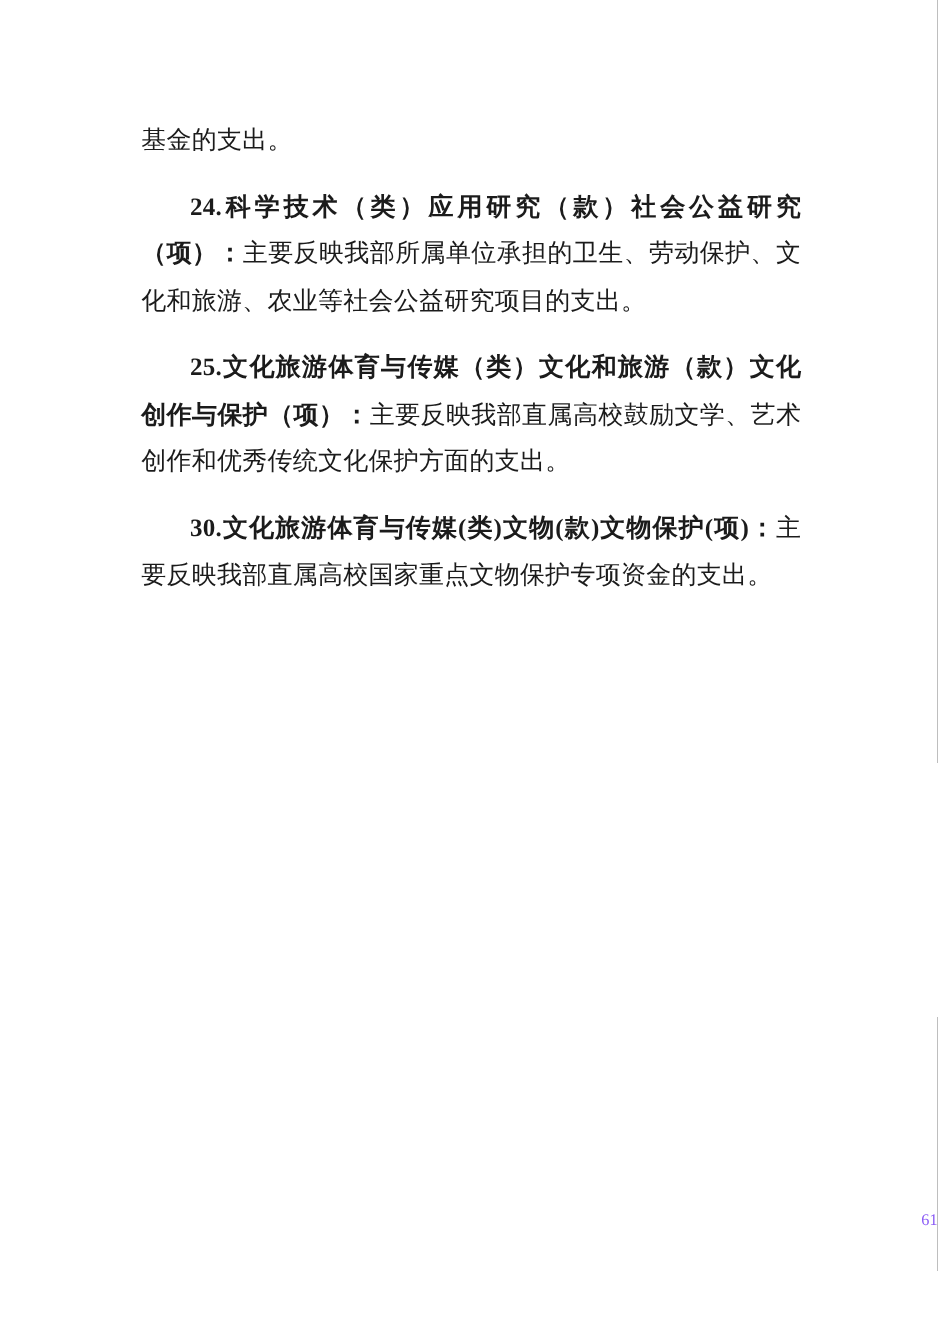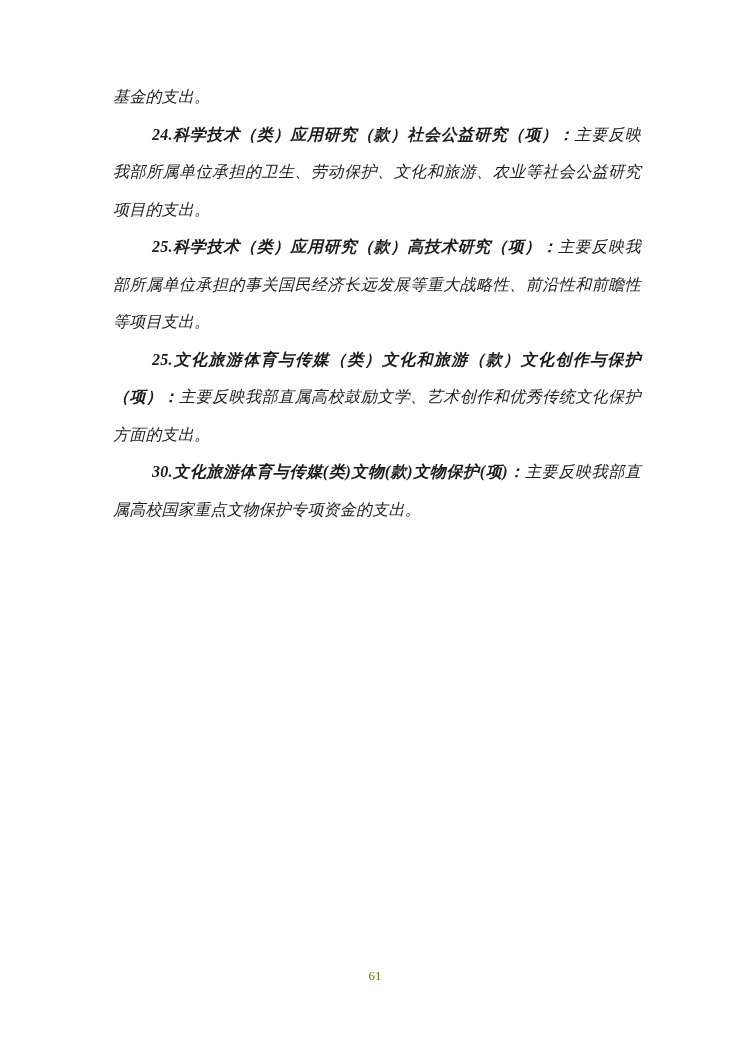--- a/index.html
+++ b/index.html
@@ -18,63 +18,59 @@
     box-sizing: border-box;
     overflow: hidden;
   }
   .content {
     position: absolute;
     left: 113px;
     top: 78px;
     width: 528px;
   }
   .para {
-    margin: 0 0 0 0;
-    font-size: 16px;
+    margin: 16px 0 0 0;
+    font-size: 20px;
     line-height: 37.5px;
     color: #1b1b1b;
     text-align: justify;
     text-justify: inter-ideograph;
     letter-spacing: 0.2px;
-    font-style: italic;
   }
   .para .lead {
     font-weight: bold;
   }
   .indent {
     text-indent: 39px;
   }
   .page-number {
     position: absolute;
     left: 0;
     right: 0;
     top: 968px;
-    text-align: center;
+    text-align: right;
     font-size: 13px;
-    color: #4d7c0f;
+    color: #8b5cf6;
     font-family: "Liberation Serif", "DejaVu Serif", serif;
   }
 </style>
 </head>
 <body>
 
 <div class="page">
   <div class="content">
 
     <p class="para">
       <span>基金的支出。</span>
     </p>
 
     <p class="para indent">
       <span class="lead">24.科学技术（类）应用研究（款）社会公益研究（项）：</span><span>主要反映我部所属单位承担的卫生、劳动保护、文化和旅游、农业等社会公益研究项目的支出。</span>
     </p>
 
-    <p class="para indent">
-      <span class="lead">25.科学技术（类）应用研究（款）高技术研究（项）：</span><span>主要反映我部所属单位承担的事关国民经济长远发展等重大战略性、前沿性和前瞻性等项目支出。</span>
-    </p>
 
 
 
 
     <p class="para indent">
       <span class="lead">25.文化旅游体育与传媒（类）文化和旅游（款）文化创作与保护（项）：</span><span>主要反映我部直属高校鼓励文学、艺术创作和优秀传统文化保护方面的支出。</span>
     </p>
 
     <p class="para indent">
       <span class="lead">30.文化旅游体育与传媒(类)文物(款)文物保护(项)：</span><span>主要反映我部直属高校国家重点文物保护专项资金的支出。</span>

